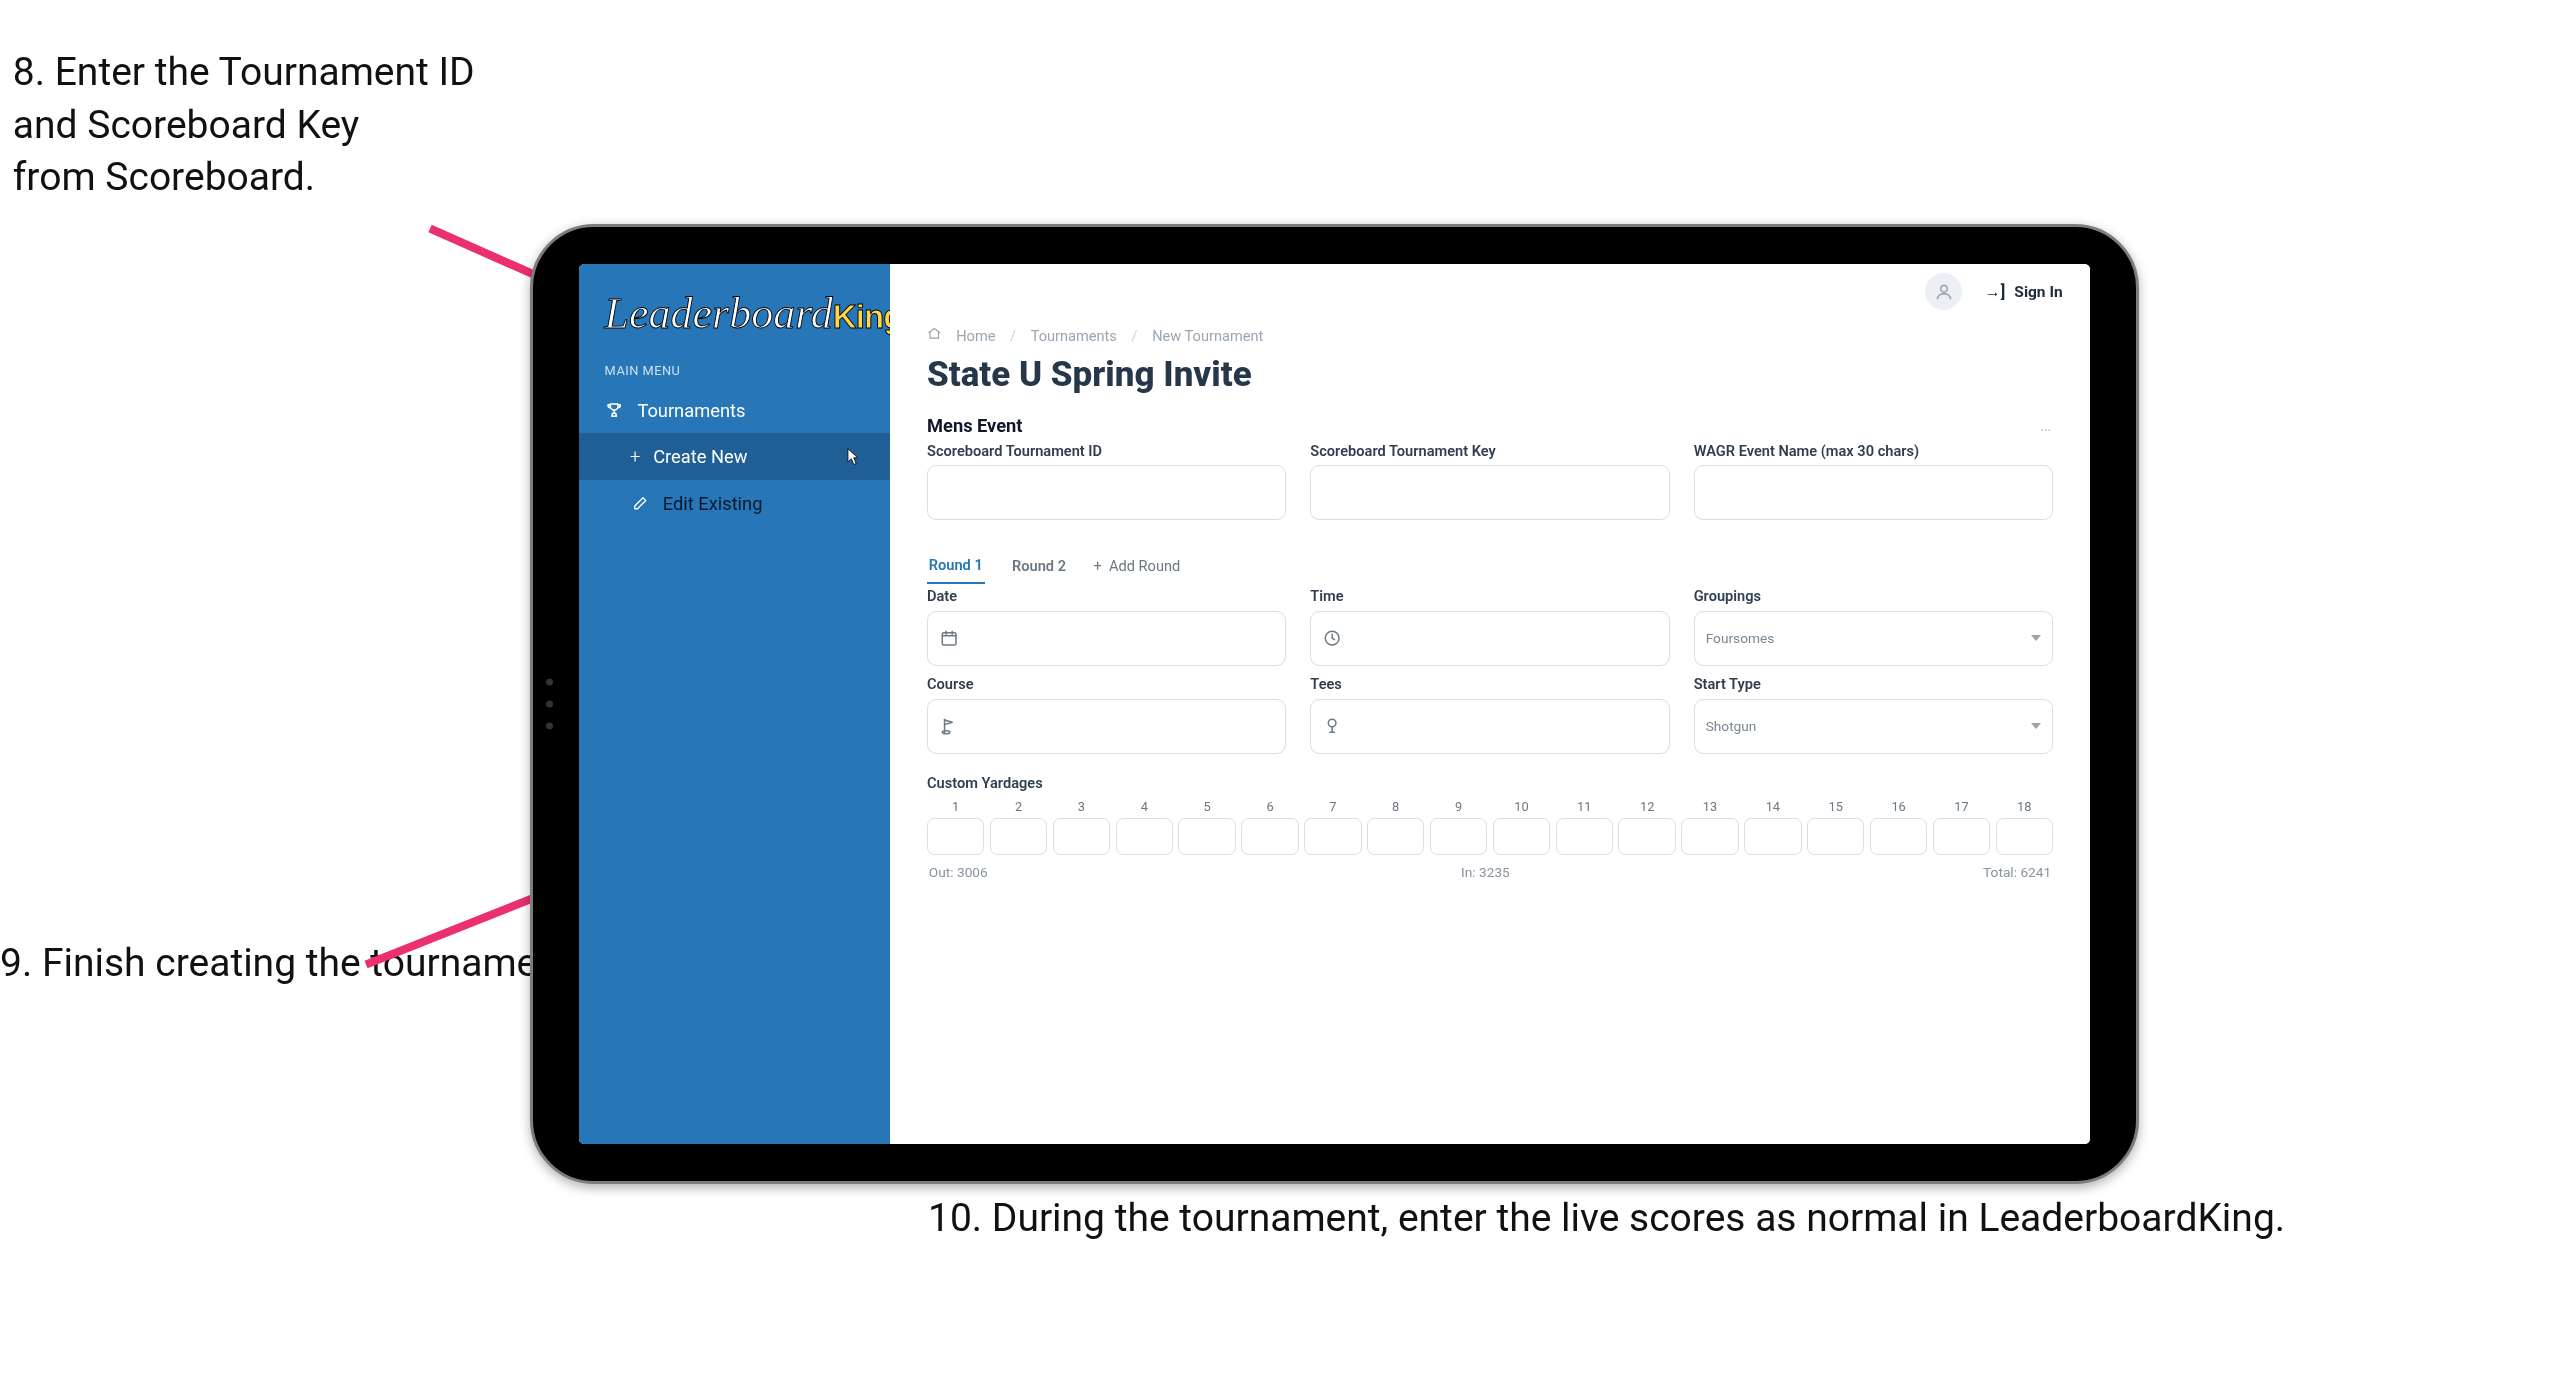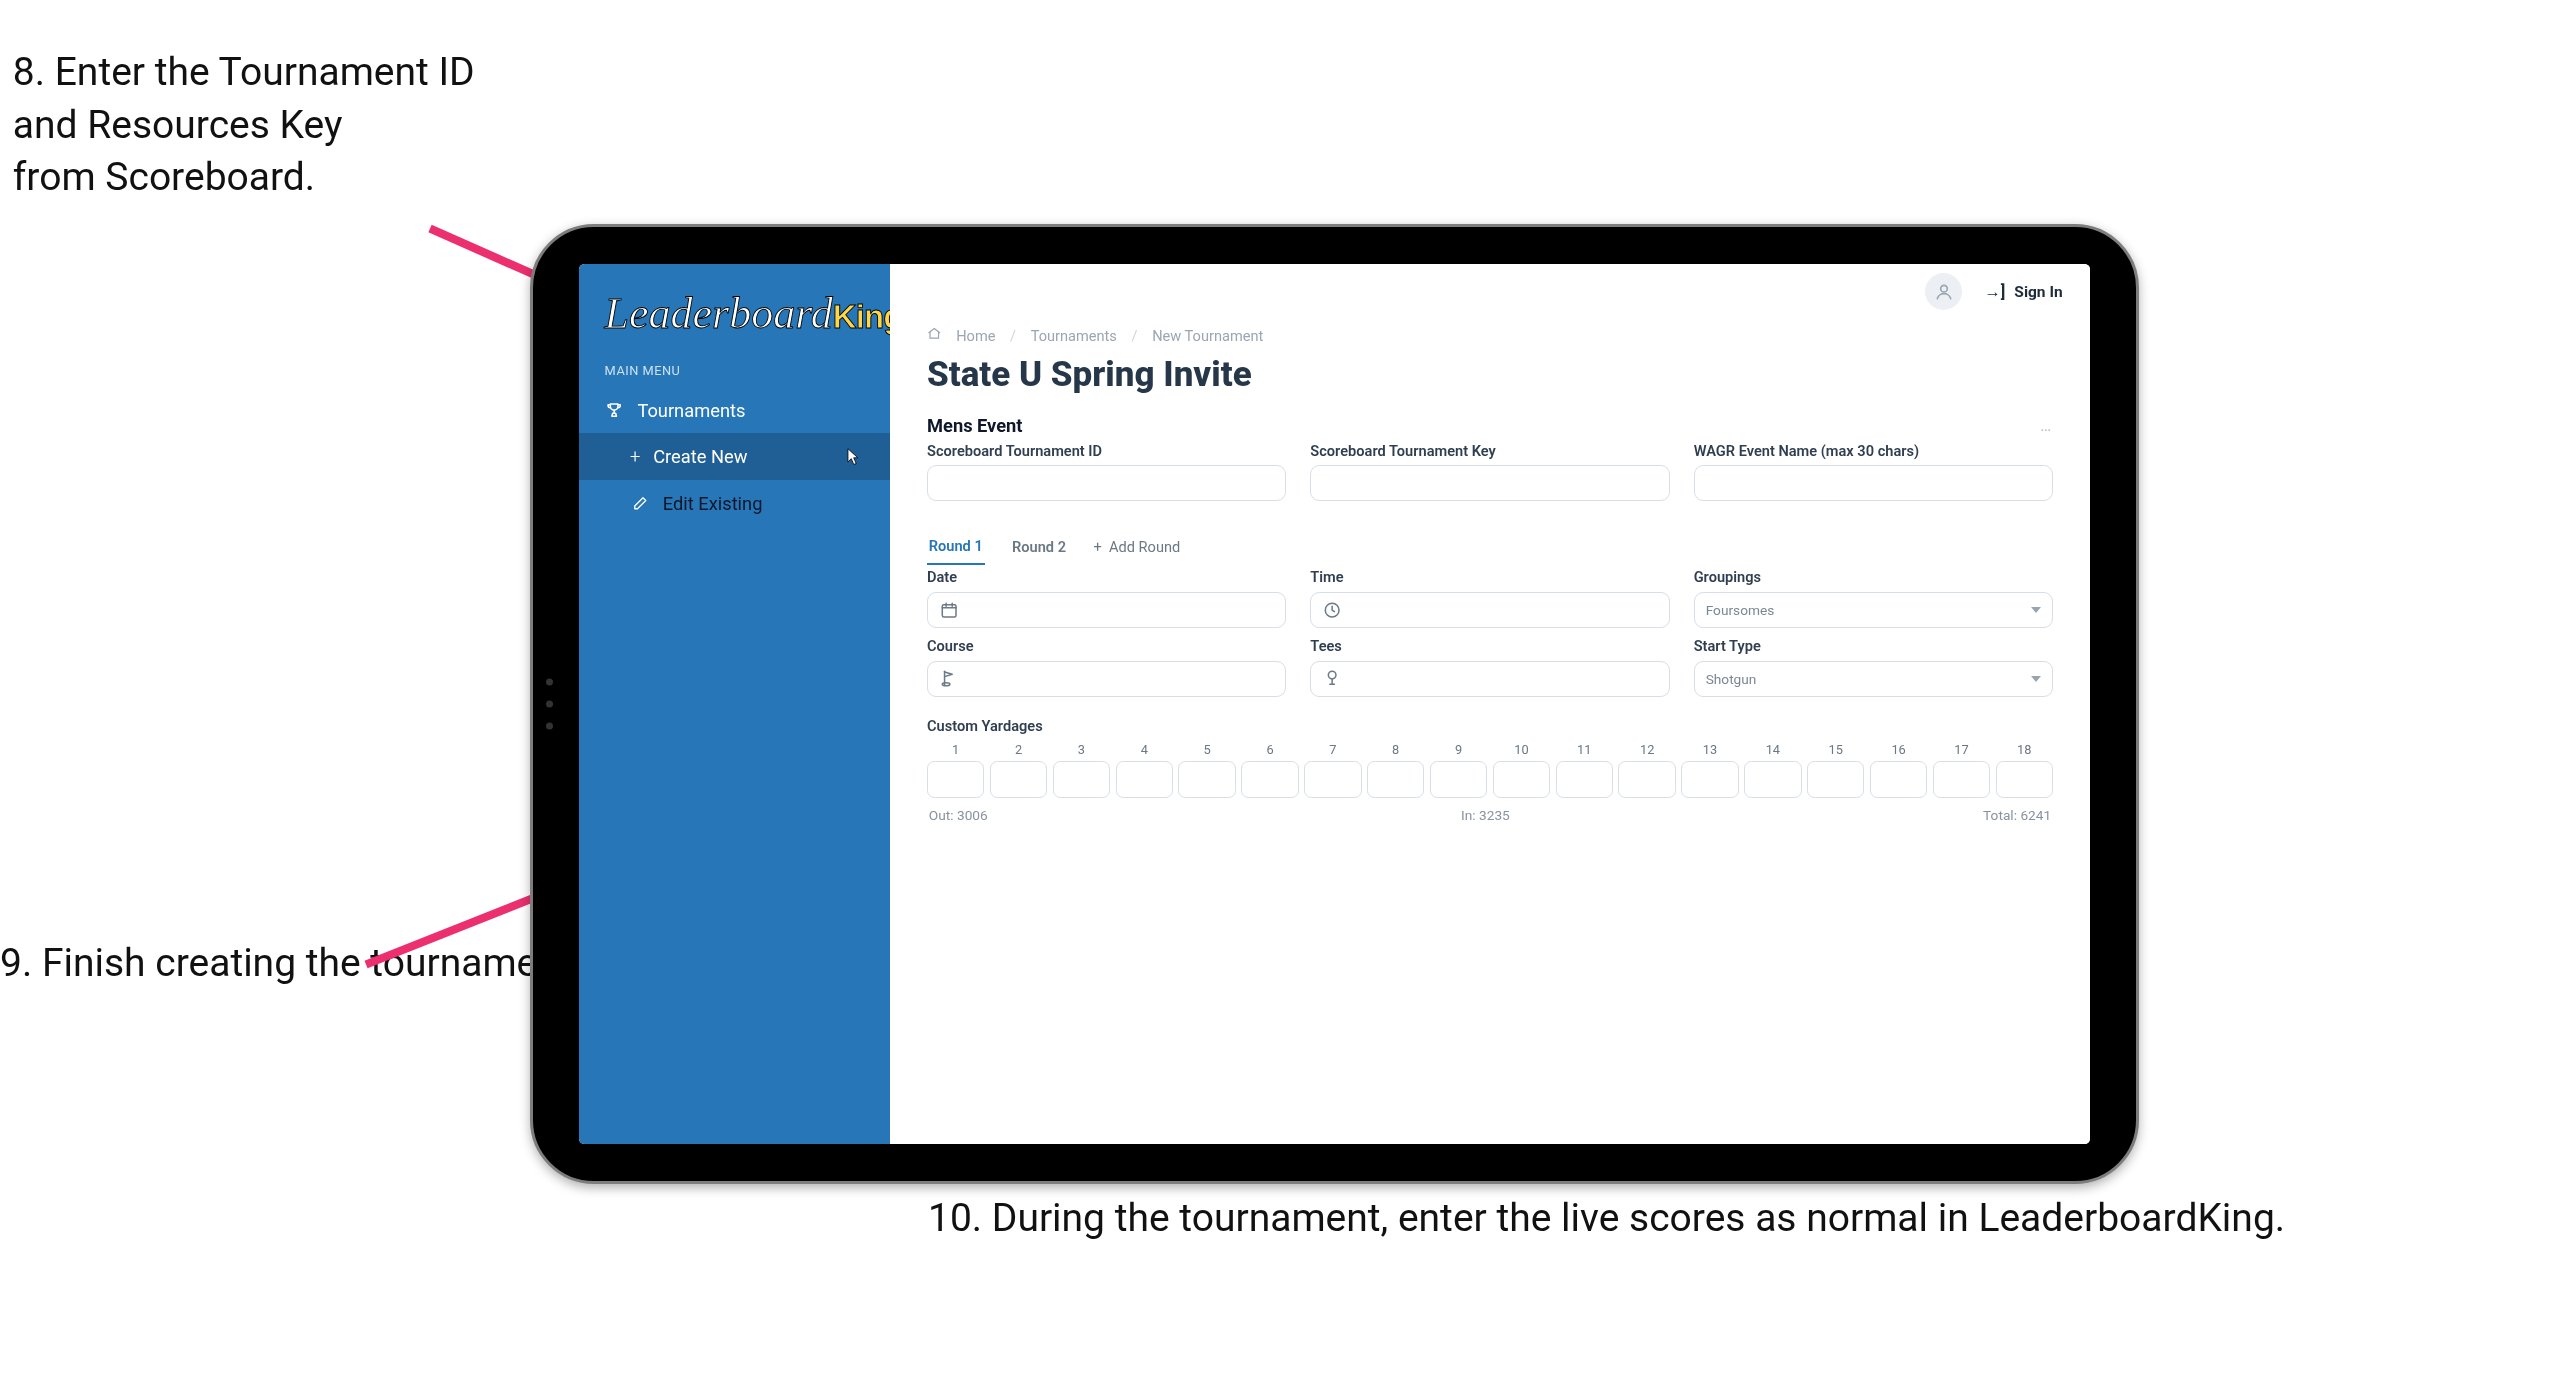--- a/index.html
+++ b/index.html
@@ -54,21 +54,21 @@
 
   .page-title { font-size:35px; font-weight:800; color:#26374a; padding:9.1px 37px 14.6px; }
   .section-head { display:flex; justify-content:space-between; align-items:center; padding:5.5px 37px 5.5px; }
   .section-head h2 { font-size:18.3px; font-weight:700; color:#0f172a;}
   .kebab { color:#b7c1cc; letter-spacing:1.8px; font-size:16.5px; }
 
   .form { padding:0 37px 9.1px; }
   .row3 { display:flex; gap:24px; }
   .field { flex:1; display:flex; flex-direction:column; gap:5.5px; }
   .lbl { font-size:14.6px; color:#2f3e50; font-weight:600; }
-  .inp { height:36px; border:0.9px solid #d8dee6; border-radius:9.1px; background:#fff;
+  .inp { height:55px; border:0.9px solid #d8dee6; border-radius:9.1px; background:#fff;
          display:flex; align-items:center; padding:0 11px; color:#7b8894; font-size:13.7px; gap:9.1px; }
   .inp .ico { width:20px; height:20px; display:inline-flex; align-items:center; justify-content:center; color:#6d7a87; }
   .inp.sel::after { content:""; margin-left:auto; width:0; height:0;
                     border-left:5.5px solid transparent; border-right:5.5px solid transparent;
                     border-top:6.4px solid #99a4af; }
 
   .tabs { display:flex; align-items:center; gap:25.6px; padding:20px 37px 3.7px; font-size:14.6px; }
   .tab { padding:7.3px 1.8px; color:#6b7885; font-weight:600; }
   .tab.active { color:#2676b8; border-bottom:2.7px solid #2676b8; }
   .add-round { color:#6b7885; display:flex; align-items:center; gap:7.3px; }
@@ -90,21 +90,21 @@
   
   svg.icon * { stroke: currentColor; fill:none; stroke-width:2; stroke-linecap:round; stroke-linejoin:round; }
 </style>
 </head>
 <body>
 
 <div class="canvas">
 
   <div class="anno anno8">
     <span>8. Enter the </span><b>Tournament ID</b><br>
-    <span> and </span><b>Resources Key</b><br>
+    <span> and </span><b>Scoreboard Key</b><br>
     <span> from Scoreboard.</span>
   </div>
   <div class="anno anno9">9. Finish creating the tournament in LeaderboardKing.</div>
   <div class="anno anno10">10. During the tournament, enter the live scores as normal in LeaderboardKing.</div>
 
   <svg class="arrow-svg" viewBox="0 0 2817 1515" width="2576" height="1385">
     <defs>
       <marker id="ah" markerWidth="16" markerHeight="16" refX="13" refY="7" orient="auto">
         <path d="M0,0 L14,7 L0,14 Z" fill="#ec2f6f"></path>
       </marker>

